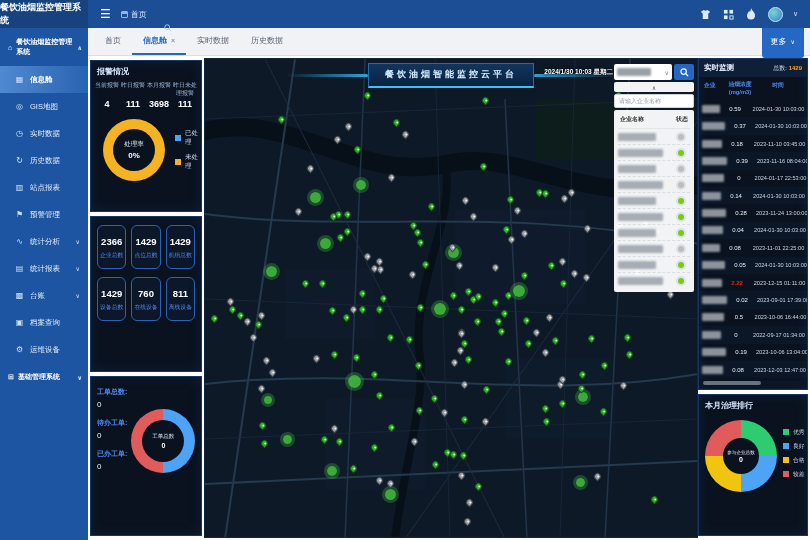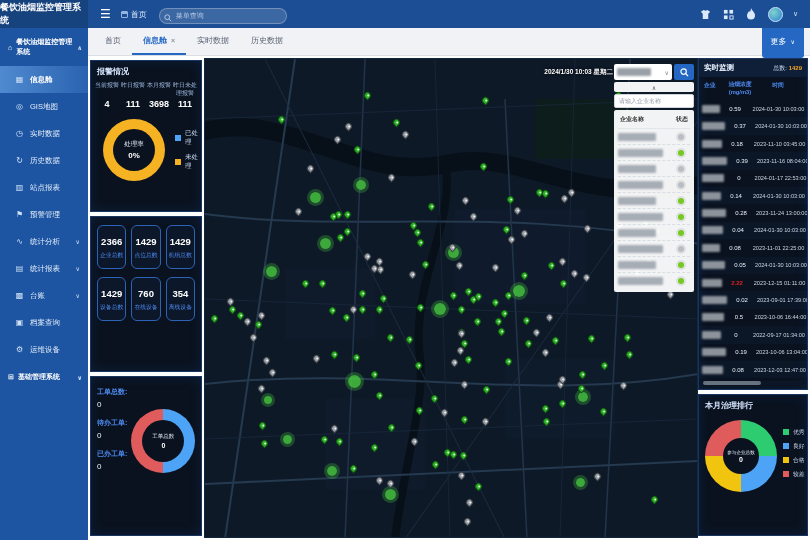--- a/index.html
+++ b/index.html
@@ -149,21 +149,20 @@
     <span class="sq"></span>
     <span>首页</span>
   </div>
   <div class="search-wrap">
     <span class="mag">
       <svg width="8" height="8" viewBox="0 0 10 10">
           <circle cx="4" cy="4" r="3" fill="none" stroke="#b6c9e4" stroke-width="1.2"></circle>
           <line x1="6.4" y1="6.4" x2="9" y2="9" stroke="#b6c9e4" stroke-width="1.2"></line>
         </svg>
     </span>
-    <input class="top-search" placeholder="菜单查询" style="">
   </div>
   <div class="top-right">
     <span class="tico">
       <svg width="11" height="11" viewBox="0 0 12 12">
           <path d="M4 1 L6 2 L8 1 L11 3 L9.5 5 L9 4.5 V11 H3 V4.5 L2.5 5 L1 3 Z" fill="#dce9fa"></path>
         </svg>
     </span>
     <span class="tico">
       <svg width="11" height="11" viewBox="0 0 12 12">
           <rect x="1" y="1" width="4" height="4" fill="#dce9fa"></rect>
@@ -320,21 +319,21 @@
         </div>
         <div class="dev-box">
           <div class="v">1429</div>
           <div class="l">设备总数</div>
         </div>
         <div class="dev-box">
           <div class="v">760</div>
           <div class="l">在线设备</div>
         </div>
         <div class="dev-box">
-          <div class="v">354</div>
+          <div class="v">811</div>
           <div class="l">离线设备</div>
         </div>
       </div>
   </div>
 
   <div class="panel work">
     <div class="work-body">
       <div class="wo-stats" id="wo-stats">
           <div class="wo">
             <div class="l">工单总数:</div>
@@ -377,20 +376,25 @@
       <path d="M0,425 L494,402" stroke="#25394f" stroke-width="2" fill="none"></path>
       <path d="M60,0 L300,480" stroke="#1c2c3f" stroke-width="1" fill="none"></path>
       <path d="M494,60 L200,480" stroke="#1c2c3f" stroke-width="1" fill="none"></path>
       <path d="M0,240 L494,260" stroke="#18293c" stroke-width="0.8" fill="none"></path>
       <path d="M230,0 L245,480" stroke="#18293c" stroke-width="0.8" fill="none"></path>
       <path d="M370,0 L355,480" stroke="#18293c" stroke-width="0.8" fill="none"></path>
       <path d="M0,380 L494,360" stroke="#18293c" stroke-width="0.8" fill="none"></path>
       <path d="M0,60 L494,40" stroke="#18293c" stroke-width="0.8" fill="none"></path>
     </svg>
 
+    <div class="banner">
+      <span class="line"></span>
+      <span class="title-box">餐饮油烟智能监控云平台</span>
+      <span class="line r"></span>
+    </div>
     <div class="map-date">2024/1/30 10:03 星期二</div>
 
     <div id="pins">
         <span class="pin green" style="left:25.3%;top:51.9%"></span>
         <span class="pin green" style="left:59.0%;top:54.2%"></span>
         <span class="pin green" style="left:46.0%;top:70.3%"></span>
         <span class="pin gray" style="left:20.7%;top:22.2%"></span>
         <span class="pin green" style="left:69.7%;top:42.4%"></span>
         <span class="pin green" style="left:49.7%;top:48.7%"></span>
         <span class="pin gray" style="left:10.8%;top:52.9%"></span>

